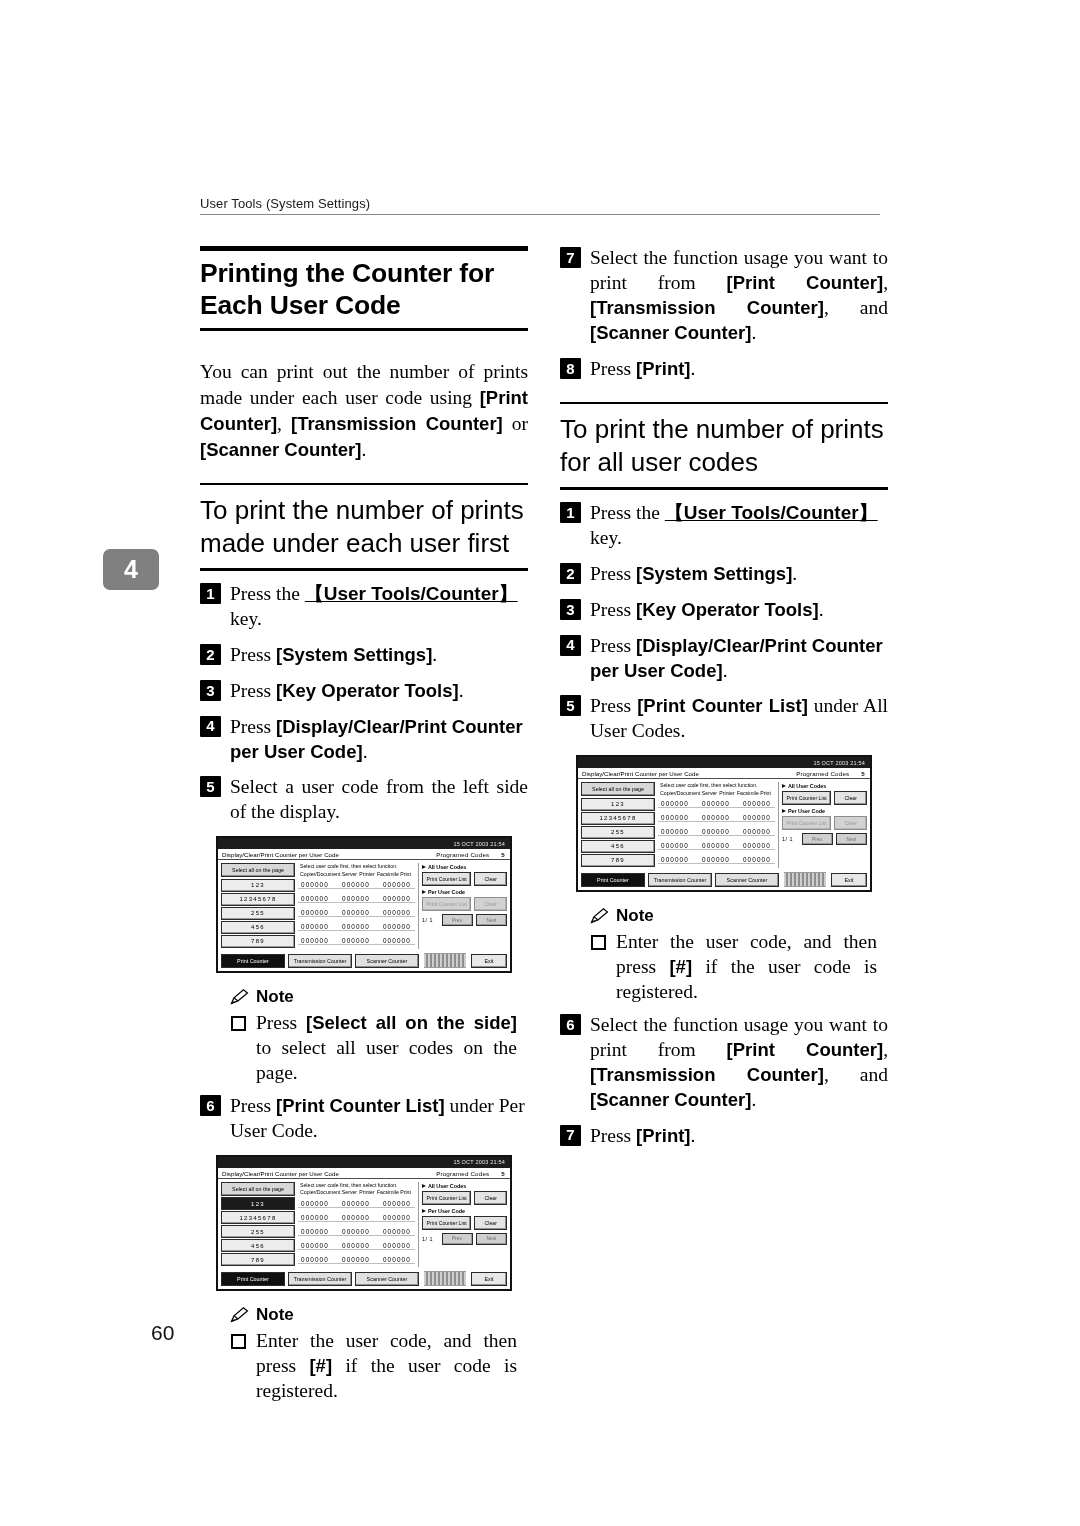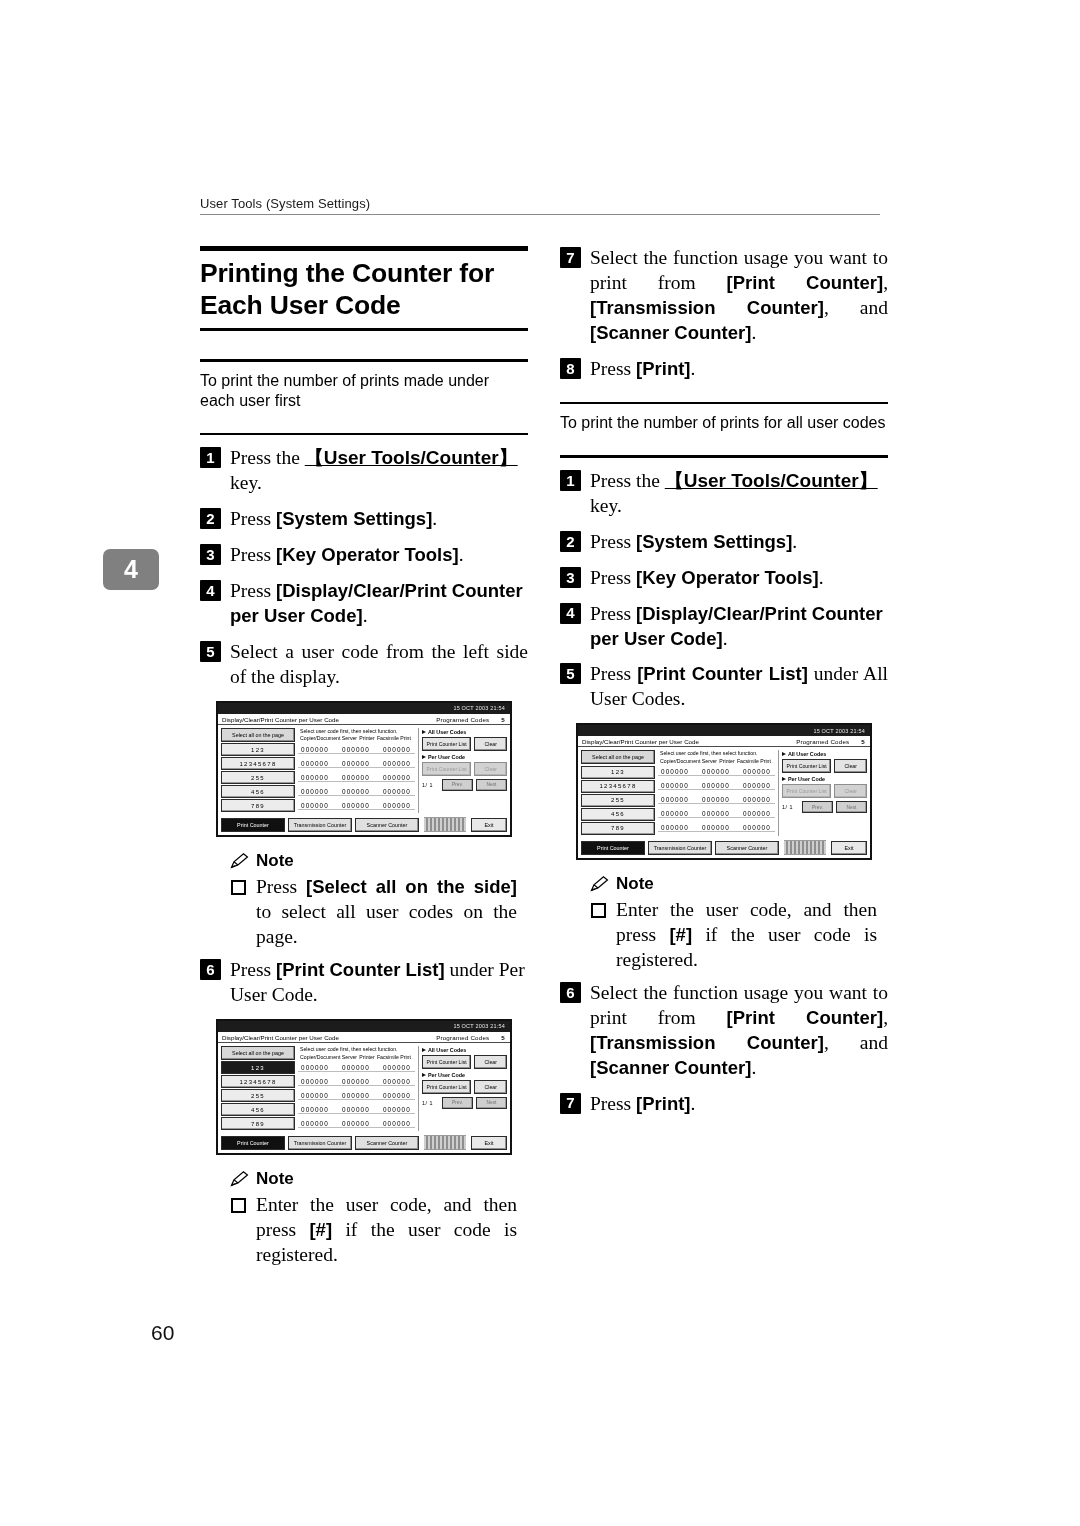--- a/index.html
+++ b/index.html
@@ -49,21 +49,21 @@
   .intro{
     font-family:"Liberation Serif", serif;
     font-size:19.5px;line-height:1.33;text-align:justify;
     margin:6px 0 0 0;
   }
   .intro b{font-family:"Liberation Sans", sans-serif;font-weight:bold;font-size:18.5px;}
 
   .h2block{margin-top:20px;margin-bottom:11px;}
   .h2rule{height:2.5px;background:#000;}
   .h2{
-    font-size:16px;line-height:1.25;padding:9px 0 22px 0;
+    font-size:26px;line-height:1.25;padding:9px 0 9px 0;
     font-family:"Liberation Sans", sans-serif;
   }
 
   
   .step{
     position:relative;padding-left:30px;margin-bottom:11px;
     font-family:"Liberation Serif", serif;
     font-size:19.5px;line-height:1.28;
   }
   .step.just{text-align:justify;}
@@ -190,20 +190,21 @@
   <div class="chaptab">4</div>
 
   <div class="col col-left">
 
     <div class="h1block">
       <div class="h1rule-top"></div>
       <div class="h1">Printing the Counter for Each User Code</div>
       <div class="h1rule-bot"></div>
     </div>
 
+    <p class="intro"><span>You can print out the number of prints made under each user code using </span><b>[Print Counter]</b><span>, </span><b>[Transmission Counter]</b><span> or </span><b>[Scanner Counter]</b><span>.</span></p>
 
     <div class="h2block">
       <div class="h2rule"></div>
       <div class="h2">To print the number of prints made under each user first</div>
       <div class="h2rule"></div>
     </div>
 
     <div class="step">
       <span class="num">1</span><span>Press the </span><b class="br">【User Tools/Counter】</b><span> key.</span>
     </div>

